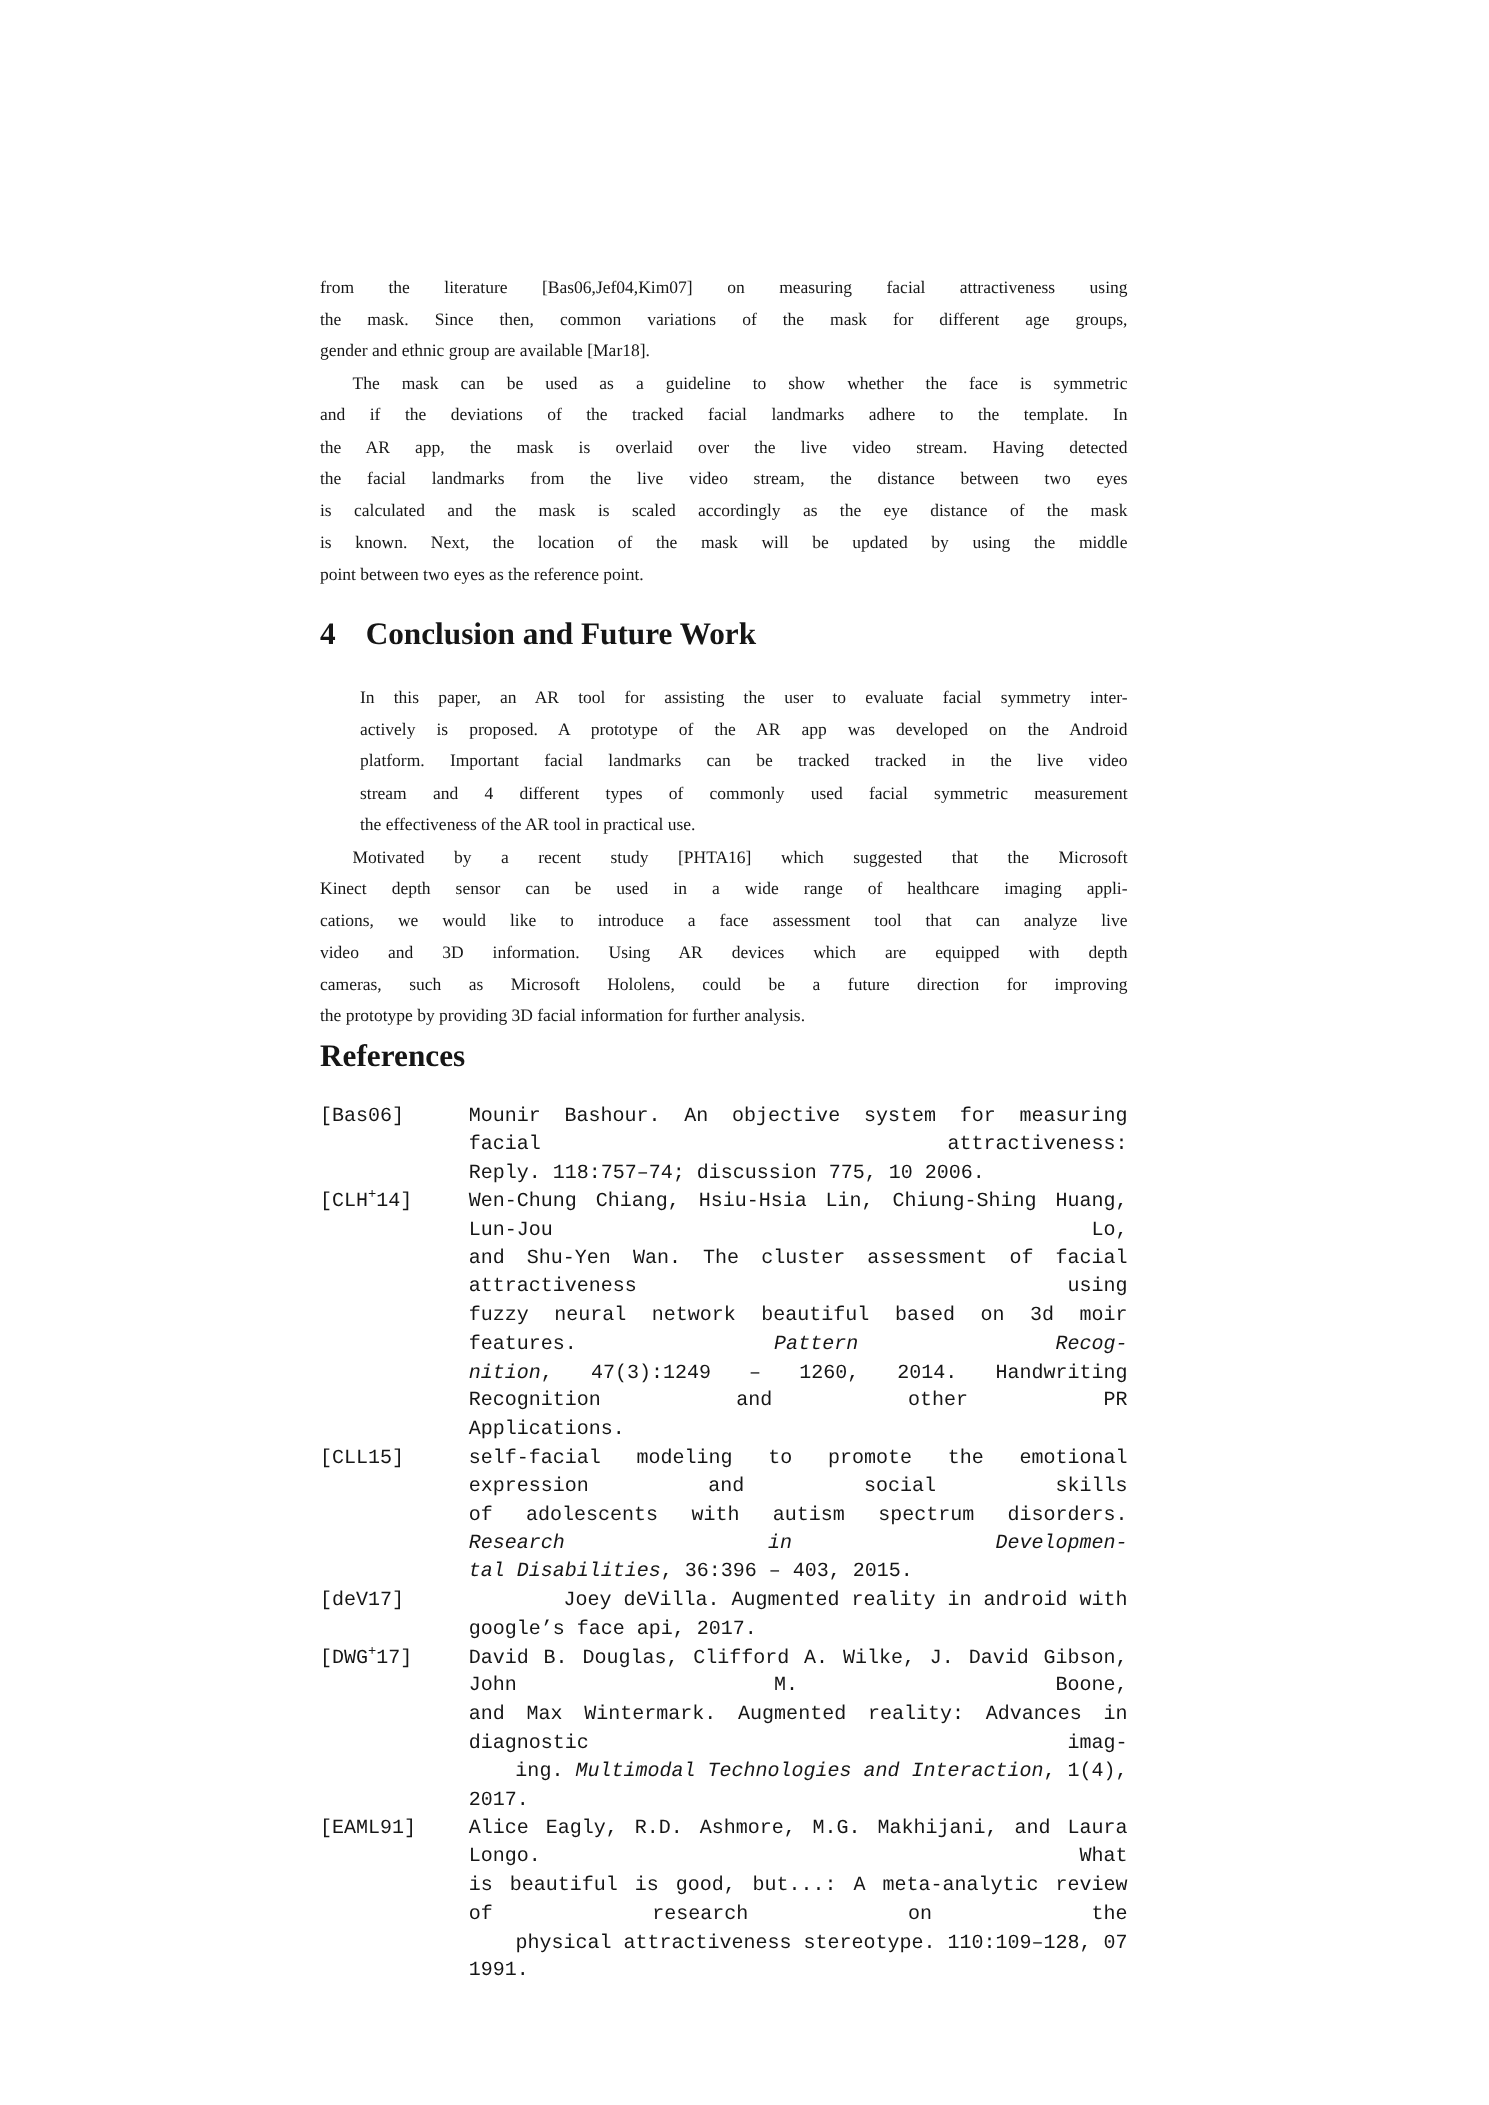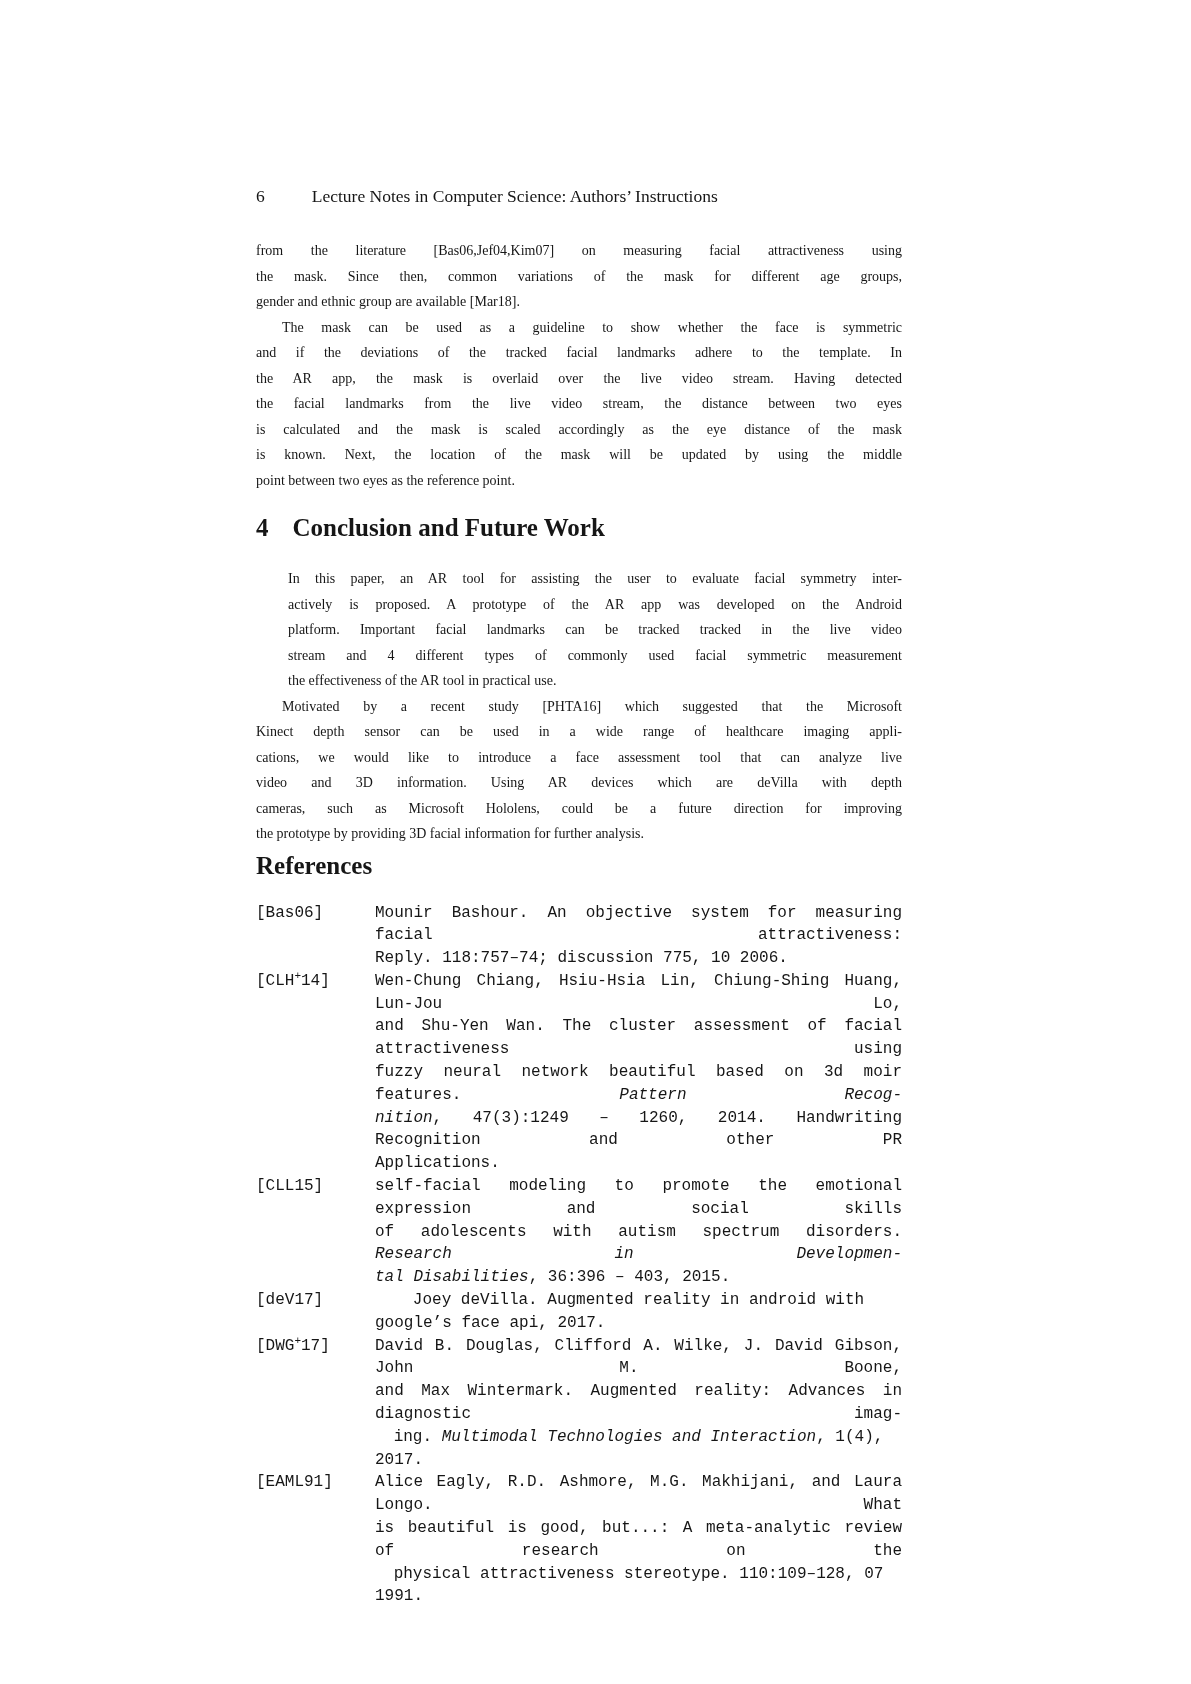--- a/index.html
+++ b/index.html
@@ -34,21 +34,21 @@
   
   .para {
     font-size: 14px;
     line-height: 25.5px;
   }
   .tline {
     text-align: justify;
     text-align-last: justify;
   }
   .tline.last {
-    text-align: center;
+    text-align: right;
     text-align-last: left;
   }
   .para.indent .tline:first-child { text-indent: 26px; }
 
   .p1 { margin-top: 32px; }
 
   .section-heading {
     margin-top: 19px;
     font-size: 25px;
     font-weight: bold;
@@ -79,23 +79,20 @@
   .ref-label { white-space: nowrap; }
   .ref-label sup { font-size: 11px; line-height: 0; }
   em { font-style: italic; }
 </style>
 </head>
 <body>
 
 <div class="page">
   <div class="content">
 
-    <div class="running-header">
-      <span class="pgnum">6</span><span class="rtitle">Lecture Notes in Computer Science: Authors’ Instructions</span>
-    </div>
 
     <div class="para p1">
         <div class="tline"><span>from the literature [Bas06,Jef04,Kim07] on measuring facial attractiveness using</span></div>
         <div class="tline"><span>the mask. Since then, common variations of the mask for different age groups,</span></div>
         <div class="tline last"><span>gender and ethnic group are available [Mar18].</span></div>
       </div>
     <div class="para indent">
         <div class="tline"><span>The mask can be used as a guideline to show whether the face is symmetric</span></div>
         <div class="tline"><span>and if the deviations of the tracked facial landmarks adhere to the template. In</span></div>
         <div class="tline"><span>the AR app, the mask is overlaid over the live video stream. Having detected</span></div>
@@ -114,21 +111,21 @@
         <div class="tline"><span>In this paper, an AR tool for assisting the user to evaluate facial symmetry inter-</span></div>
         <div class="tline"><span>actively is proposed. A prototype of the AR app was developed on the Android</span></div>
         <div class="tline"><span>platform. Important facial landmarks can be tracked tracked in the live video</span></div>
         <div class="tline"><span>stream and 4 different types of commonly used facial symmetric measurement</span></div>
         <div class="tline last"><span>the effectiveness of the AR tool in practical use.</span></div>
       </div>
     <div class="para indent">
         <div class="tline"><span>Motivated by a recent study [PHTA16] which suggested that the Microsoft</span></div>
         <div class="tline"><span>Kinect depth sensor can be used in a wide range of healthcare imaging appli-</span></div>
         <div class="tline"><span>cations, we would like to introduce a face assessment tool that can analyze live</span></div>
-        <div class="tline"><span>video and 3D information. Using AR devices which are deVilla with depth</span></div>
+        <div class="tline"><span>video and 3D information. Using AR devices which are equipped with depth</span></div>
         <div class="tline"><span>cameras, such as Microsoft Hololens, could be a future direction for improving</span></div>
         <div class="tline last"><span>the prototype by providing 3D facial information for further analysis.</span></div>
       </div>
 
     <div class="refs-heading">References</div>
 
     <div class="ref-list">
 
       <div class="ref-row">
         <div class="ref-label"><span>[Bas06]</span><sup></sup><span></span></div>

